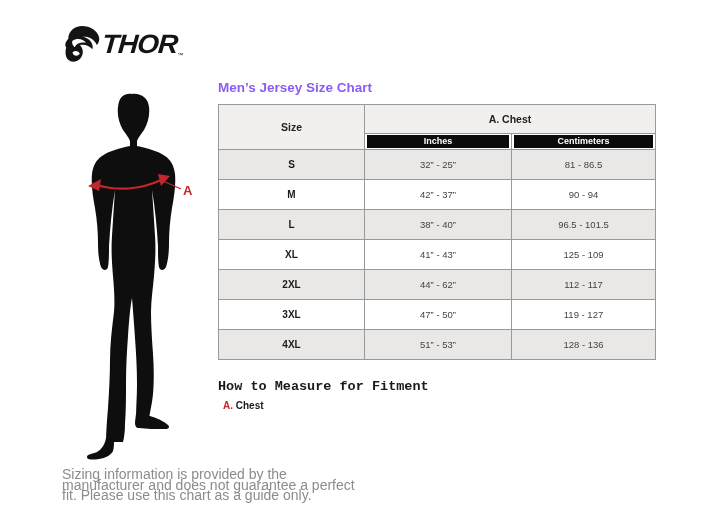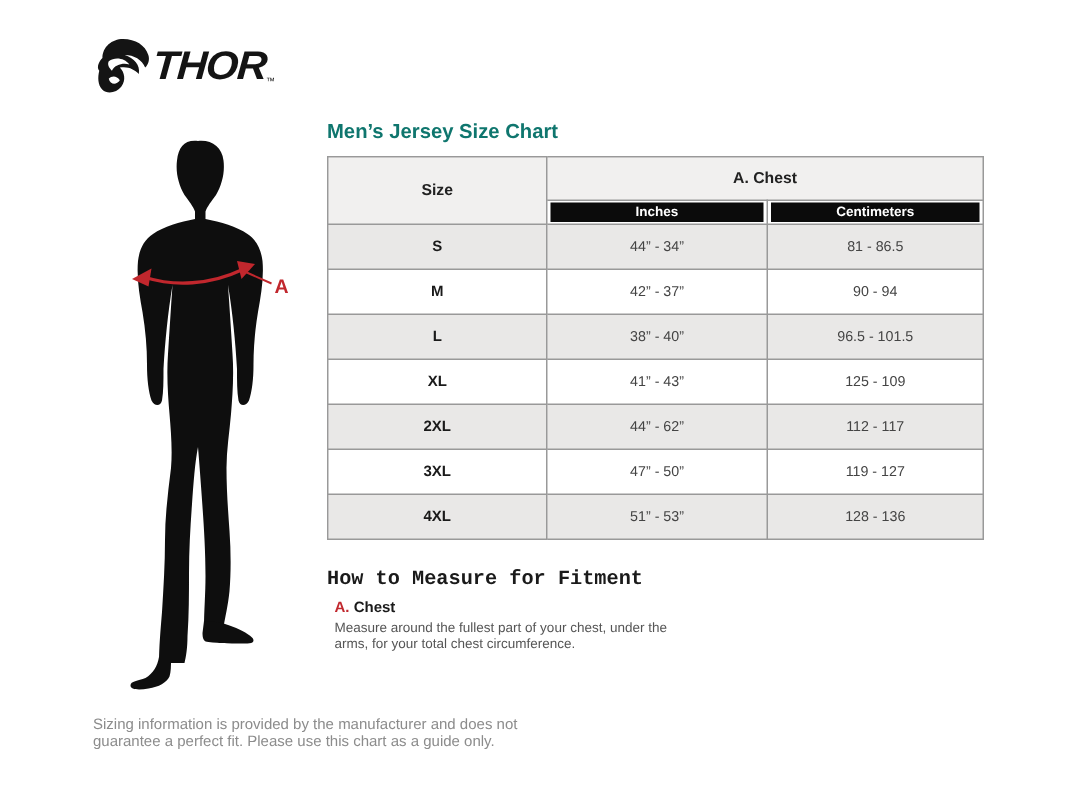--- a/index.html
+++ b/index.html
@@ -21,21 +21,21 @@
     transform:skewX(-4deg) scaleY(0.95);
     margin-left:2px; line-height:38px;
   }
   .logo-tm { font-size:6px; font-style:normal; color:#141414; align-self:flex-end; margin-bottom:6px; }
 
   
   .figure-svg { position:absolute; left:78px; top:92px; }
 
   
   .content { position:absolute; left:218px; top:80px; width:437px; height:440px; }
-  .chart-title { position:absolute; top:0; left:0; font-size:13.5px; font-weight:bold; color:#0f766e; }
+  .chart-title { position:absolute; top:0; left:0; font-size:13.5px; font-weight:bold; color:#8b5cf6; }
 
   table.size-table { position:absolute; top:24px; left:0; width:437px; border-collapse:collapse; table-layout:fixed;padding-left:20px; }
   .size-table th, .size-table td { border:1px solid #999999; text-align:center; vertical-align:middle; }
   .size-table col.c-size { width:146px; }
   .size-table col.c-in   { width:147px; }
   .size-table col.c-cm   { width:144px; }
   .size-table th.hdr { background:#f1f0ef; font-size:10.5px; font-weight:bold; color:#222; height:29px; }
   .size-table td.unit-cell { height:15px; background:#ffffff; padding:1px 2px; }
   .unit-bar { background:#0b0b0b; color:#ffffff; font-size:9px; font-weight:bold; height:13px; line-height:13px; text-align:center; }
   .size-table td.cell { height:30px; font-size:9.5px; color:#444444; }
@@ -43,21 +43,21 @@
   .size-table tr.alt td { background:#e9e8e7; }
   .size-table tr.plain td { background:#ffffff; }
 
   .measure-heading { position:absolute; top:299px; left:0; font-size:13.5px; font-weight:bold; color:#1a1a1a;font-family:Liberation Mono, monospace; }
   .item-title { position:absolute; top:320px; left:5px; font-size:10px; font-weight:bold; color:#1a1a1a; }
   .item-title .letter { color:#c1272d; }
   .item-desc { position:absolute; top:333px; left:5px; width:228px; font-size:9px; line-height:11px; color:#555555; }
   .note-line { position:absolute; top:377px; left:0; width:437px; font-size:9px; font-weight:bold; color:#1a1a1a; }
   .note-label { color:#c1272d; margin-right:10px; }
 
-  .disclaimer { position:absolute; left:62px; top:479px; width:300px; font-size:10px; line-height:10.5px; color:#8c8c8c; }
+  .disclaimer { position:absolute; left:62px; top:469px; width:300px; font-size:14px; line-height:10.5px; color:#8c8c8c; }
 </style>
 </head>
 <body>
 
 <div class="page">
 
   <div class="logo">
     <svg class="logo-mark" viewBox="0 0 34 36">
       <path fill="#141414" d="M4,13 C4,6 10,1 17,1 C25,1 31,5 33,11 C34,14 33,17 31,19 C29,14 24,11 18,11 C24,13 28,17 27,23 C24,20 20,18 15,19 C18,22 19,27 16,31 C13,35 7,36 4,33 C1,30 1,25 2,21 C0,19 2,15 4,13 Z"></path>
       <path fill="#ffffff" d="M8,15 C12,12 18,13 21,17 C17,16 12,17 10,21 C8,19 7,17 8,15 Z"></path>
@@ -113,21 +113,21 @@
       <tr>
         <td class="unit-cell">
           <div class="unit-bar">Inches</div>
         </td>
         <td class="unit-cell">
           <div class="unit-bar">Centimeters</div>
         </td>
       </tr>
       <tr class="alt">
         <td class="cell cell-size">S</td>
-        <td class="cell">44” - 34”</td>
+        <td class="cell">32” - 25”</td>
         <td class="cell">81 - 86.5</td>
       </tr>
       <tr class="plain">
         <td class="cell cell-size">M</td>
         <td class="cell">42” - 37”</td>
         <td class="cell">90 - 94</td>
       </tr>
       <tr class="alt">
         <td class="cell cell-size">L</td>
         <td class="cell">38” - 40”</td>
@@ -153,19 +153,18 @@
         <td class="cell">51” - 53”</td>
         <td class="cell">128 - 136</td>
       </tr>
     </tbody>
       </table>
 
     <div class="measure-heading">How to Measure for Fitment</div>
 
     <div class="item-title"><span class="letter">A.</span><span> Chest</span></div>
 
-    <div class="item-desc">Measure around the fullest part of your chest, under the arms, for your total chest circumference.</div>
 
   </div>
 
   <div class="disclaimer">Sizing information is provided by the manufacturer and does not guarantee a perfect fit. Please use this chart as a guide only.</div>
 
 </div>
 
 </body></html>

